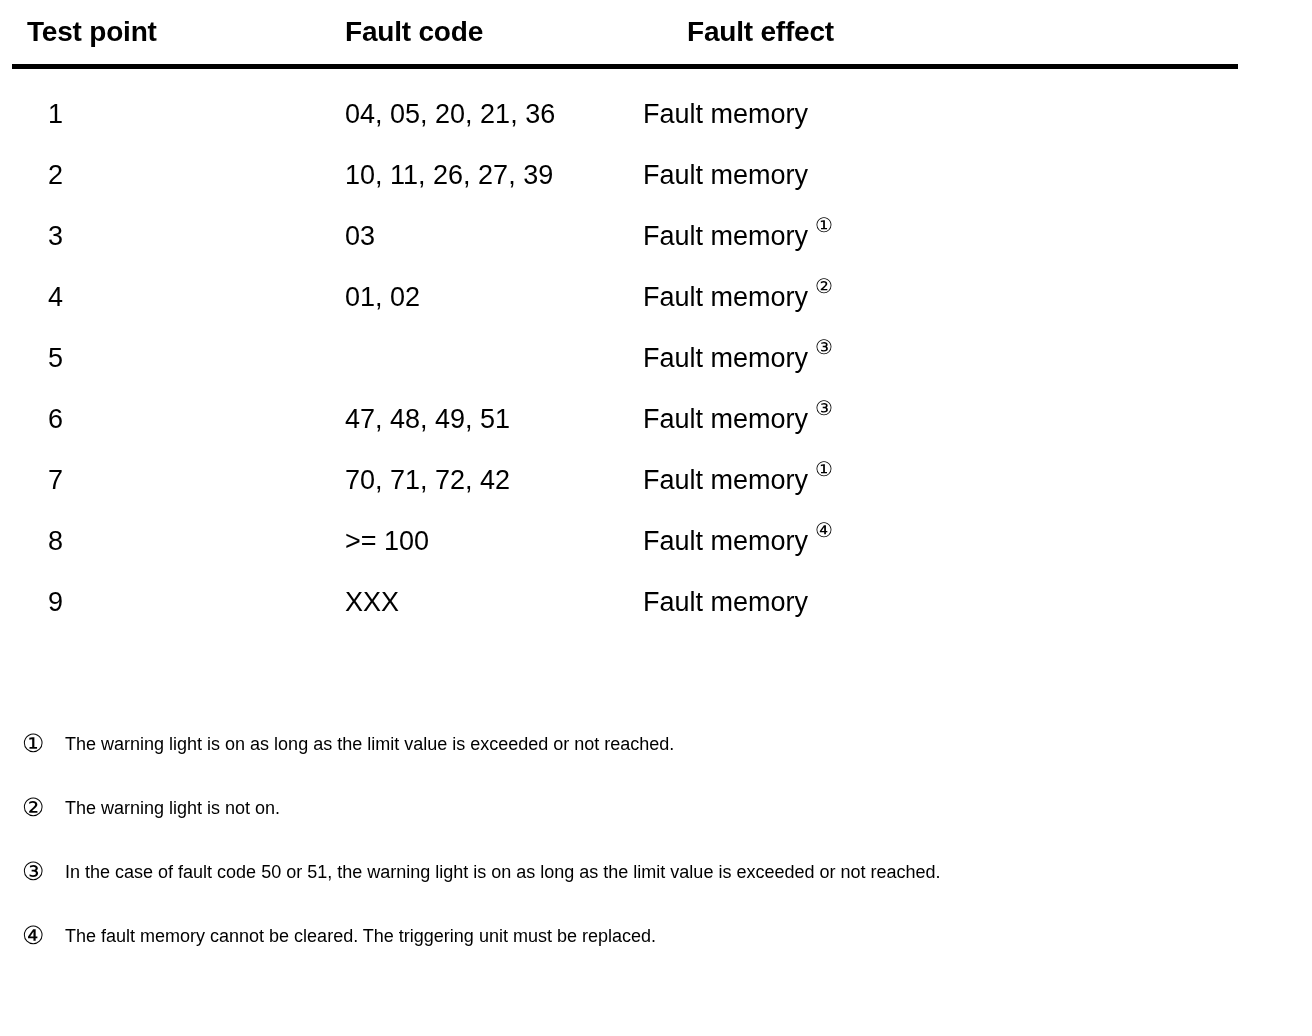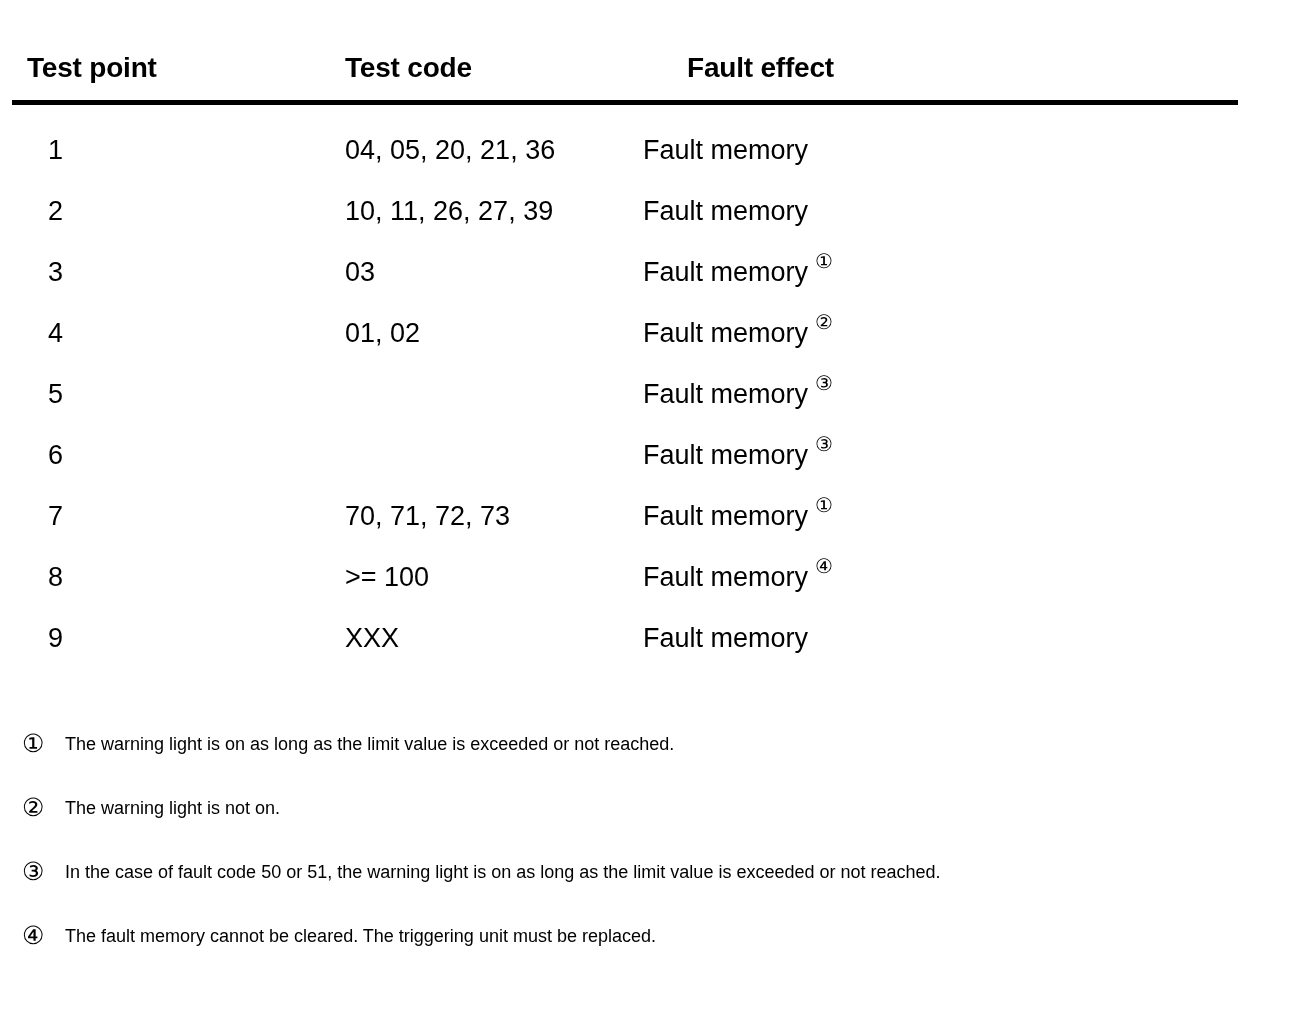--- a/index.html
+++ b/index.html
@@ -23,21 +23,20 @@
     inset: 0;
     background: #ffffff;
   }
 
   
   .fault-table {
     position: absolute;
     left: 0;
     top: 0;
     width: 1312px;
-    margin-top: 36px;
   }
 
   .table-head {
     position: relative;
     height: 62px;
   }
 
   .th {
     position: absolute;
     top: 16px;
@@ -126,21 +125,21 @@
 </style>
 </head>
 <body>
 
 <div class="page">
 
   <div class="fault-table">
 
     <div class="table-head">
       <div class="th th-testpoint">Test point</div>
-      <div class="th th-faultcode">Test code</div>
+      <div class="th th-faultcode">Fault code</div>
       <div class="th th-faulteffect">Fault effect</div>
       <div class="head-rule"></div>
     </div>
 
     <div class="table-body" id="table-body">
         <div class="row">
           <div class="cell cell-testpoint">1</div>
           <div class="cell cell-faultcode">04, 05, 20, 21, 36</div>
           <div class="cell cell-faulteffect"><span>Fault memory</span></div>
         </div>
@@ -158,25 +157,26 @@
           <div class="cell cell-testpoint">4</div>
           <div class="cell cell-faultcode">01, 02</div>
           <div class="cell cell-faulteffect"><span>Fault memory</span><span class="sup-marker">②</span></div>
         </div>
         <div class="row">
           <div class="cell cell-testpoint">5</div>
           <div class="cell cell-faulteffect"><span>Fault memory</span><span class="sup-marker">③</span></div>
         </div>
         <div class="row">
           <div class="cell cell-testpoint">6</div>
+          <div class="cell cell-faultcode">47, 48, 49, 51</div>
           <div class="cell cell-faulteffect"><span>Fault memory</span><span class="sup-marker">③</span></div>
         </div>
         <div class="row">
           <div class="cell cell-testpoint">7</div>
-          <div class="cell cell-faultcode">70, 71, 72, 73</div>
+          <div class="cell cell-faultcode">70, 71, 72, 42</div>
           <div class="cell cell-faulteffect"><span>Fault memory</span><span class="sup-marker">①</span></div>
         </div>
         <div class="row">
           <div class="cell cell-testpoint">8</div>
           <div class="cell cell-faultcode">&gt;= 100</div>
           <div class="cell cell-faulteffect"><span>Fault memory</span><span class="sup-marker">④</span></div>
         </div>
         <div class="row">
           <div class="cell cell-testpoint">9</div>
           <div class="cell cell-faultcode">XXX</div>

